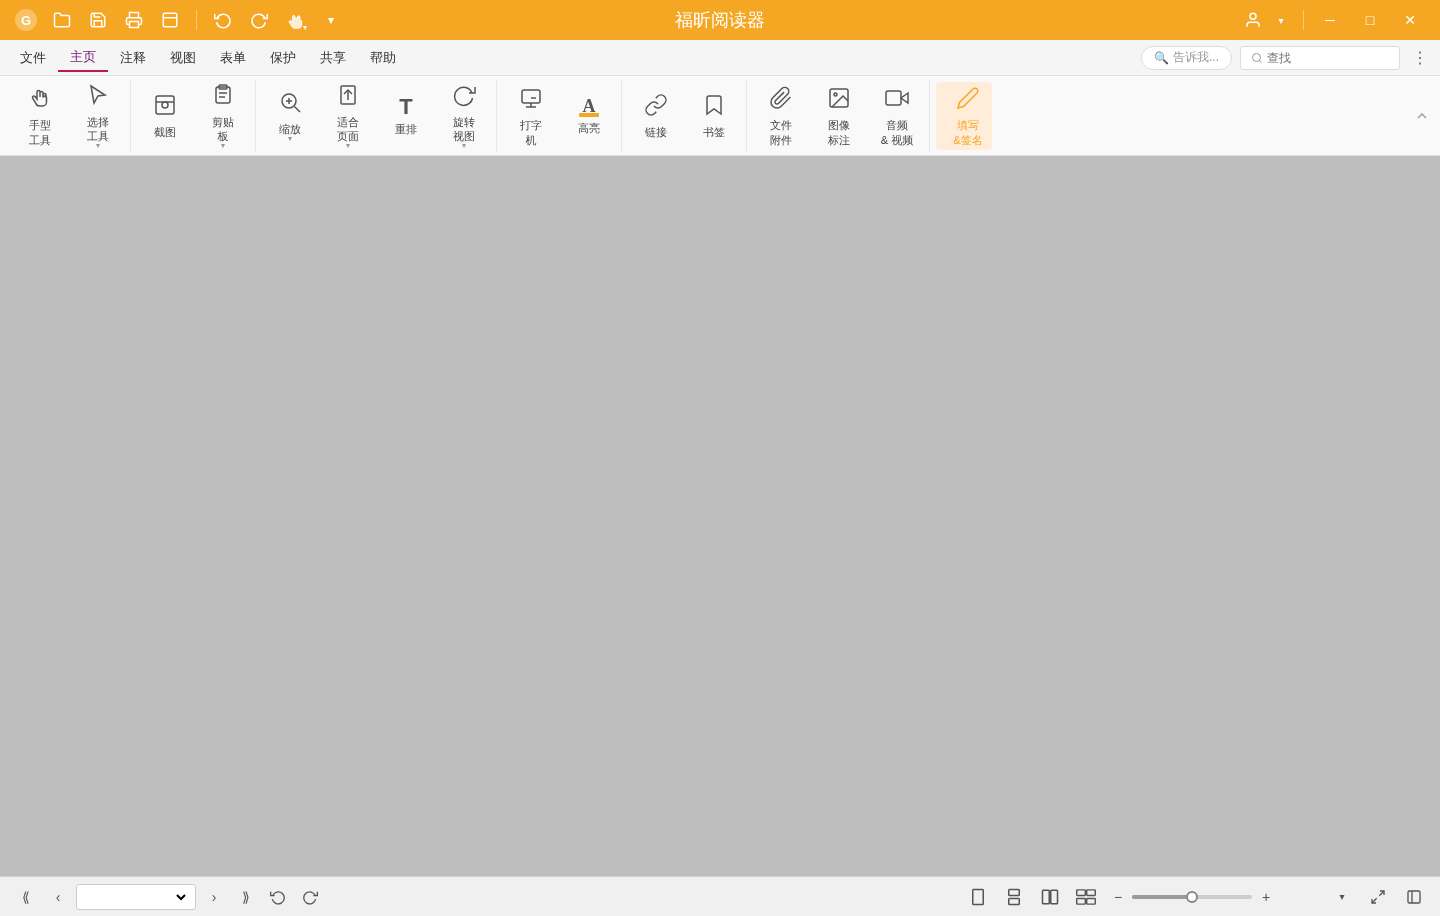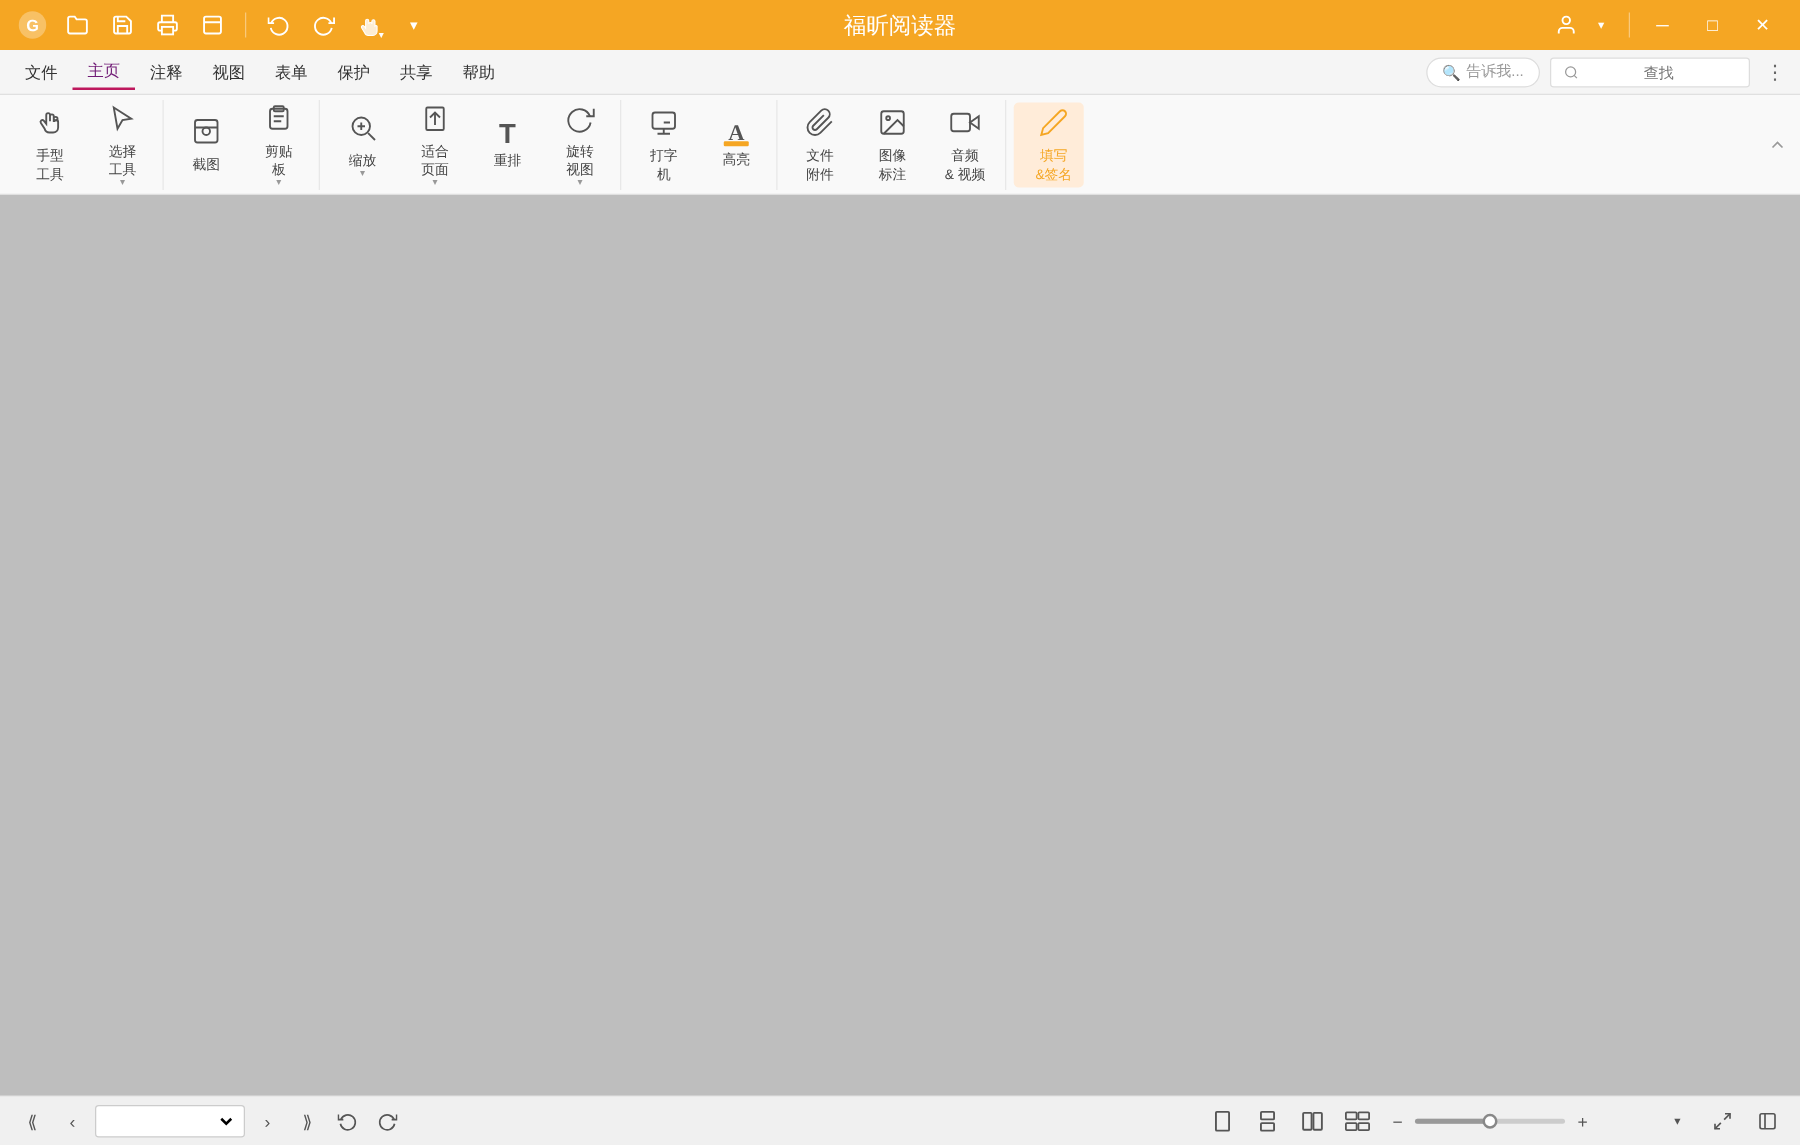--- a/index.html
+++ b/index.html
@@ -111,21 +111,20 @@
       width: 160px;
       height: 24px;
     }
     .search-box input {
       border: none;
       outline: none;
       font-size: 12px;
       color: #333;
       width: 120px;
       background: transparent;
-      text-align: center;
     }
     .more-btn {
       width: 24px;
       height: 24px;
       display: flex;
       align-items: center;
       justify-content: center;
       cursor: pointer;
       color: #666;
       font-size: 16px;
@@ -537,20 +536,39 @@
     </div>
     <div class="tool-btn">
       <div class="icon" style="position:relative;display:flex;flex-direction:column;align-items:center;">
         <span style="font-size:18px;color:#555;font-family:serif;font-weight:bold;">A</span>
         <div style="width:20px;height:4px;background:#f5a623;margin-top:-2px;border-radius:1px;"></div>
       </div>
       <div class="label">高亮</div>
     </div>
   </div>
 
+  <div class="tool-group">
+    <div class="tool-btn">
+      <div class="icon">
+        <svg width="24" height="24" viewBox="0 0 24 24" fill="none" stroke="#555" stroke-width="1.5">
+            <path d="M10 13a5 5 0 007.54.54l3-3a5 5 0 00-7.07-7.07l-1.72 1.71"></path>
+            <path d="M14 11a5 5 0 00-7.54-.54l-3 3a5 5 0 007.07 7.07l1.71-1.71"></path>
+          </svg>
+      </div>
+      <div class="label">链接</div>
+    </div>
+    <div class="tool-btn">
+      <div class="icon">
+        <svg width="24" height="24" viewBox="0 0 24 24" fill="none" stroke="#555" stroke-width="1.5">
+            <path d="M19 21l-7-5-7 5V5a2 2 0 012-2h10a2 2 0 012 2z"></path>
+          </svg>
+      </div>
+      <div class="label">书签</div>
+    </div>
+  </div>
 
   <div class="tool-group">
     <div class="tool-btn">
       <div class="icon">
         <svg width="24" height="24" viewBox="0 0 24 24" fill="none" stroke="#555" stroke-width="1.5">
             <path d="M21.44 11.05l-9.19 9.19a6 6 0 01-8.49-8.49l9.19-9.19a4 4 0 015.66 5.66l-9.2 9.19a2 2 0 01-2.83-2.83l8.49-8.48"></path>
           </svg>
       </div>
       <div class="label">文件<br>附件</div>
     </div>

